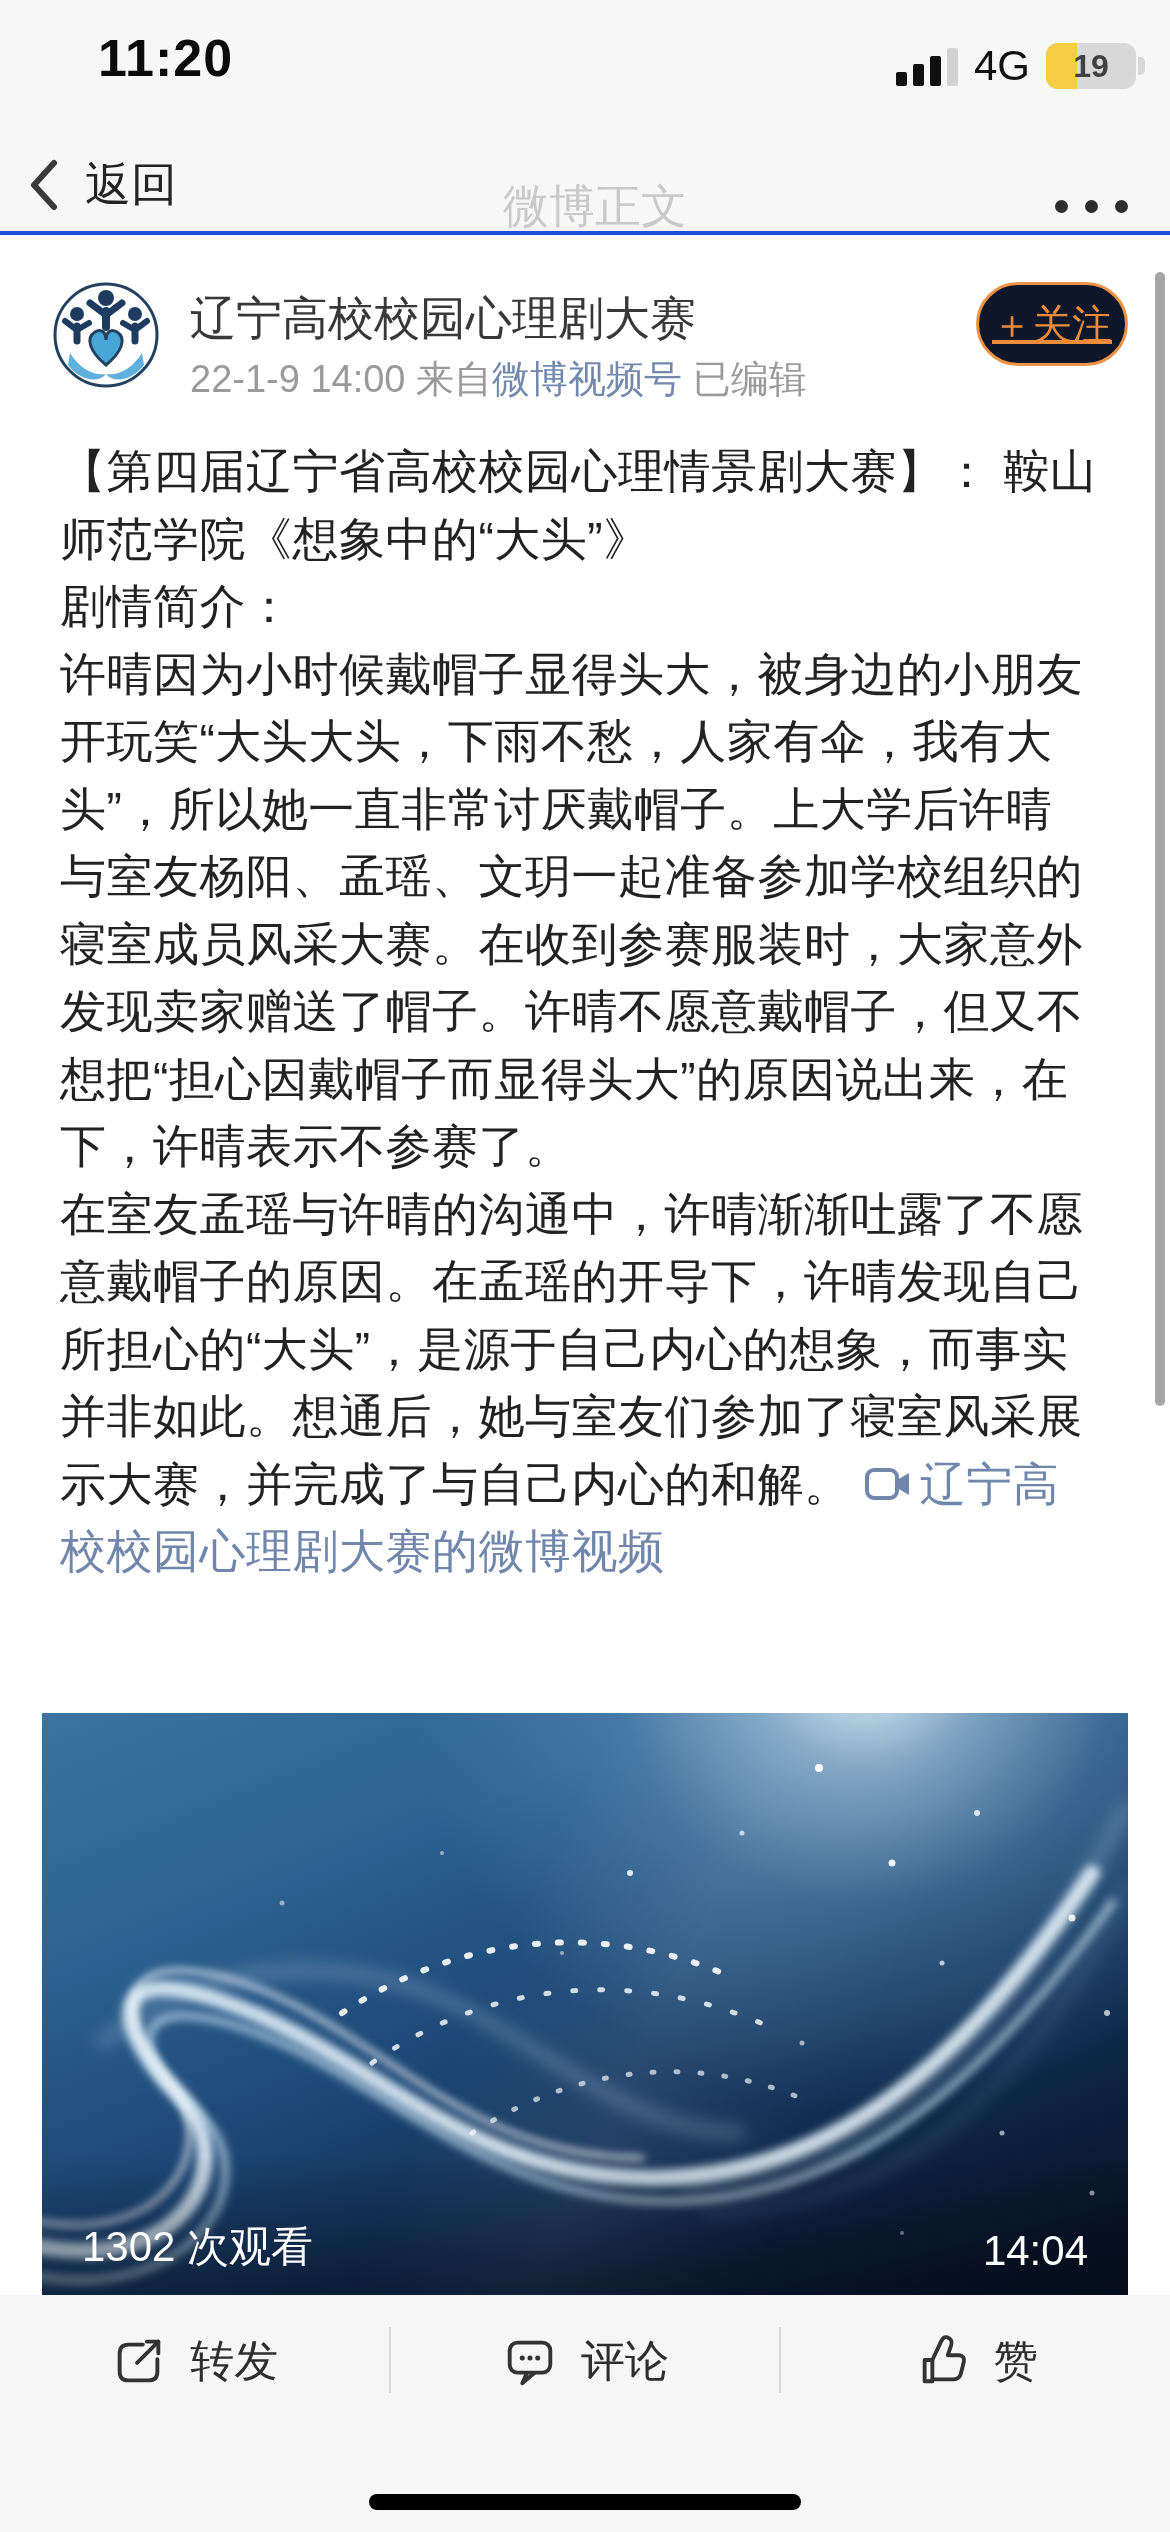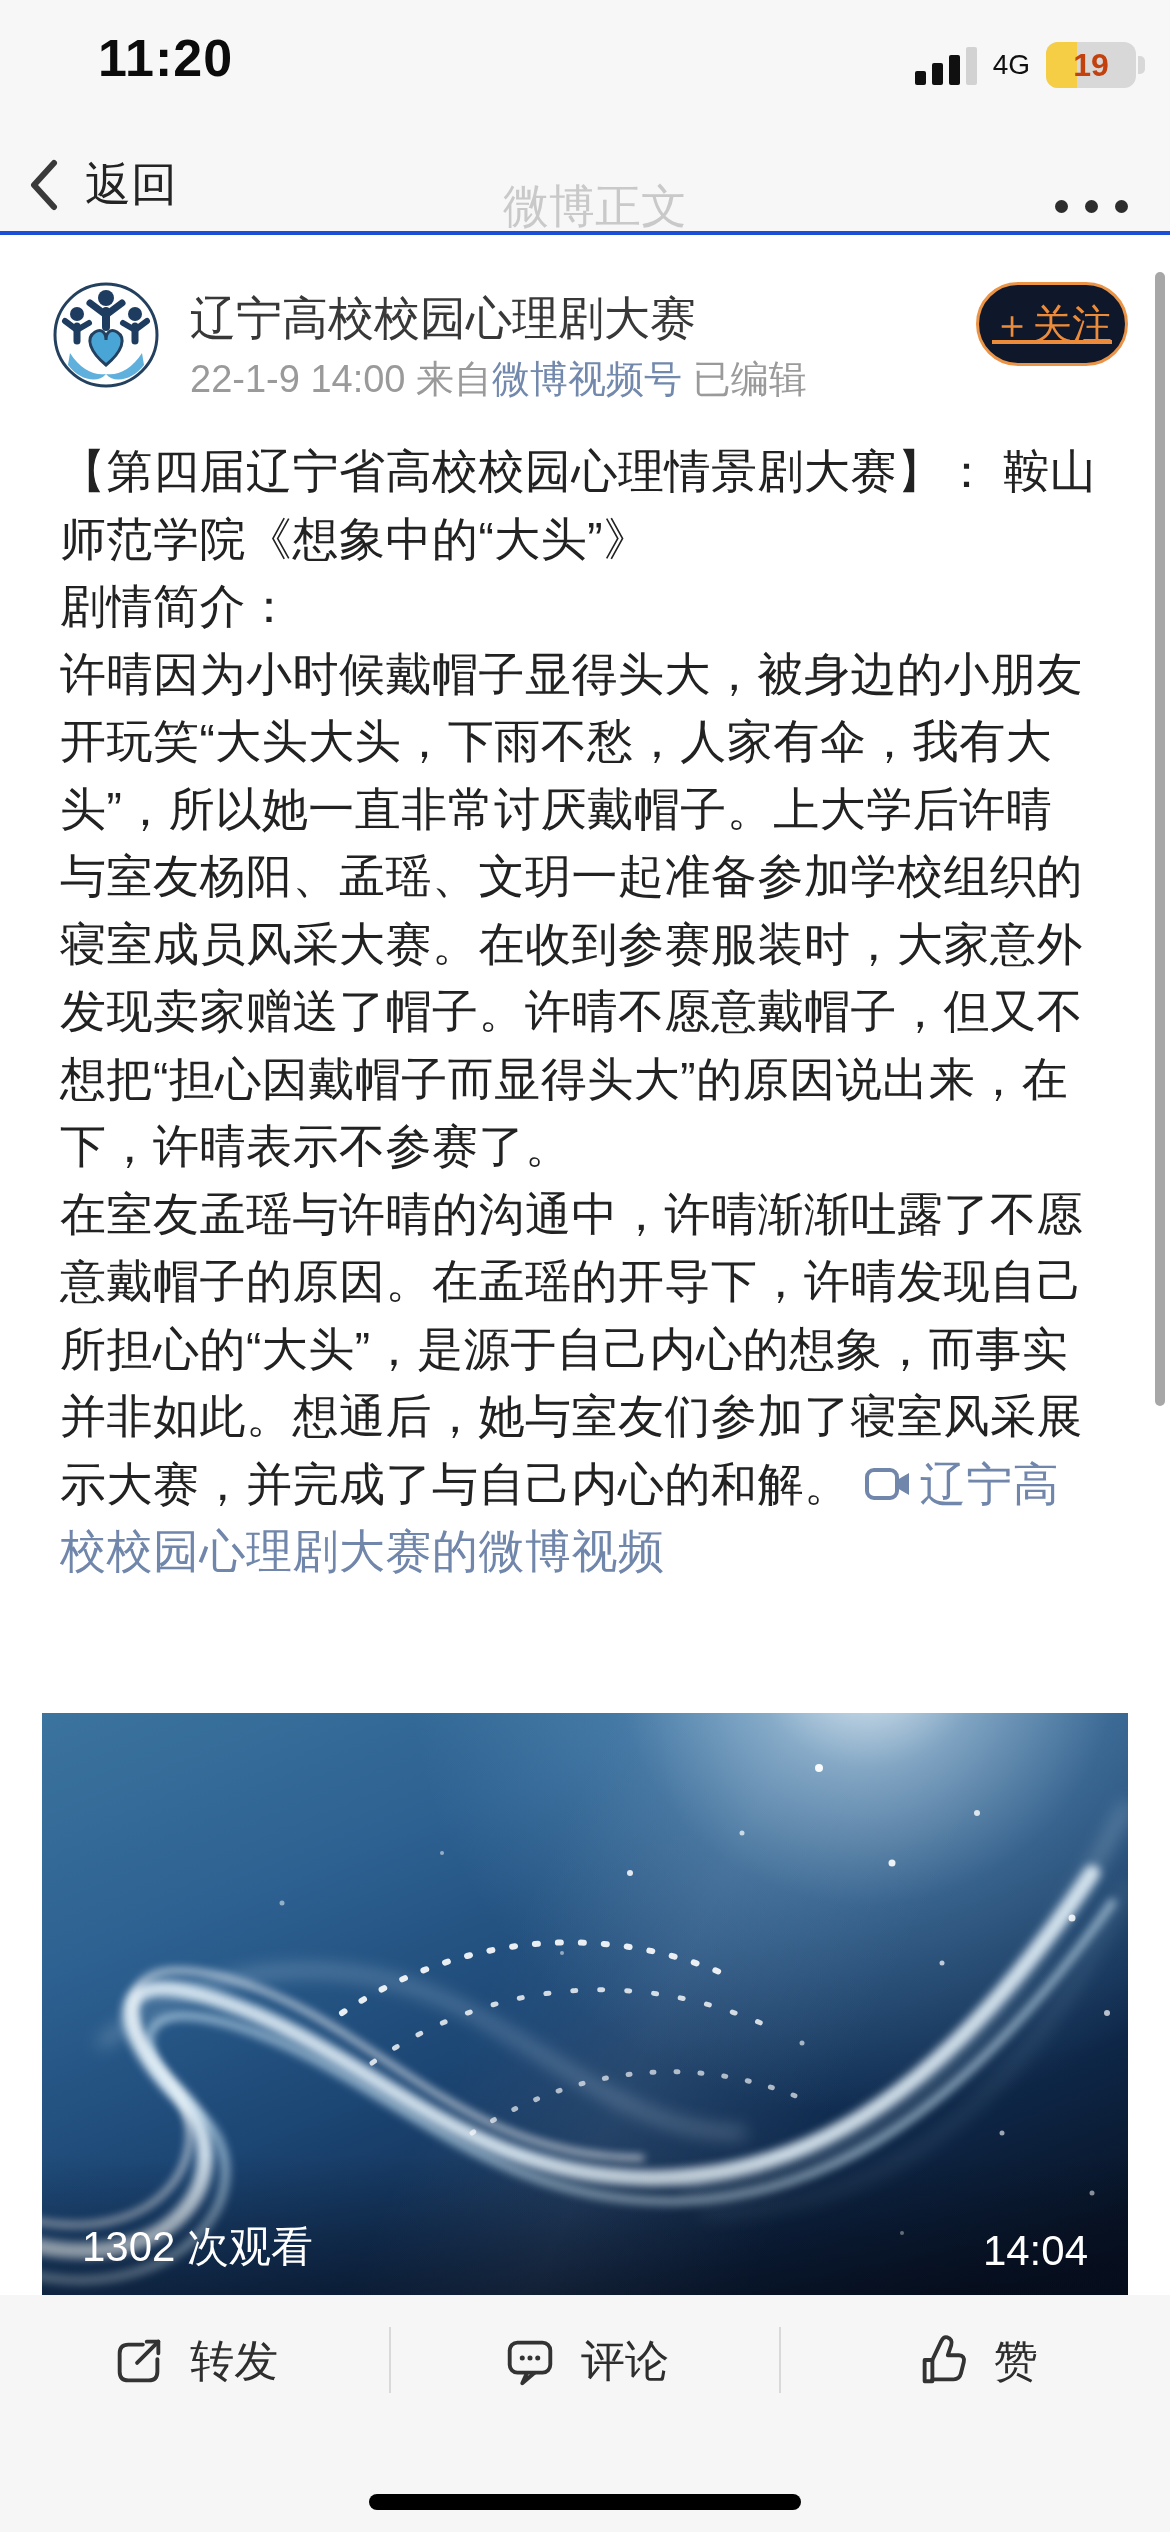--- a/index.html
+++ b/index.html
@@ -7,24 +7,24 @@
           font-family:"Liberation Sans","DejaVu Sans",sans-serif;-webkit-font-smoothing:antialiased;}
 
   
   .header{position:absolute;top:0;left:0;right:0;height:235px;background:#f7f7f7;border-bottom:4px solid #1d4ed8;box-sizing:border-box;}
   .time{position:absolute;left:98px;top:28px;font-size:52px;font-weight:700;color:#0b0b0b;letter-spacing:1px;}
   .status-right{position:absolute;right:34px;top:42px;display:flex;align-items:center;gap:16px;}
   .sig{display:flex;align-items:flex-end;gap:6px;height:40px;}
   .sig i{display:block;width:11px;border-radius:2px;background:#101010;}
   .sig i.b1{height:14px}.sig i.b2{height:22px}.sig i.b3{height:30px}
   .sig i.b4{height:38px;background:#d2d2d2;}
-  .net{font-size:28px;color:#101010;}
+  .net{font-size:42px;color:#101010;}
   .battery{position:relative;width:90px;height:46px;background:#d8d8d8;border-radius:12px;}
   .battery .fill{position:absolute;left:0;top:0;bottom:0;width:34%;background:#f6ce45;border-radius:12px 0 0 12px;}
-  .battery .pct{position:absolute;inset:0;display:flex;align-items:center;justify-content:center;font-size:32px;font-weight:700;color:#c2410c;}
+  .battery .pct{position:absolute;inset:0;display:flex;align-items:center;justify-content:center;font-size:32px;font-weight:700;color:#404040;}
   .battery .tip{position:absolute;right:-9px;top:14px;width:7px;height:18px;background:#d8d8d8;border-radius:0 5px 5px 0;}
 
   .navrow{position:absolute;top:150px;left:0;right:0;height:116px;}
   .back{position:absolute;left:28px;top:4px;display:flex;align-items:center;gap:27px;font-size:46px;color:#242424;cursor:pointer;}
   .nav-title{position:absolute;left:0;right:0;top:26px;text-align:center;font-size:46px;color:#c9c9c9;padding-left:20px;}
   .more-dots{position:absolute;right:42px;top:50px;display:flex;gap:17px;cursor:pointer;}
   .more-dots i{width:13px;height:13px;border-radius:50%;background:#2d2d2d;display:block;}
 
   
   .avatar{position:absolute;left:52px;top:281px;width:108px;height:108px;}

